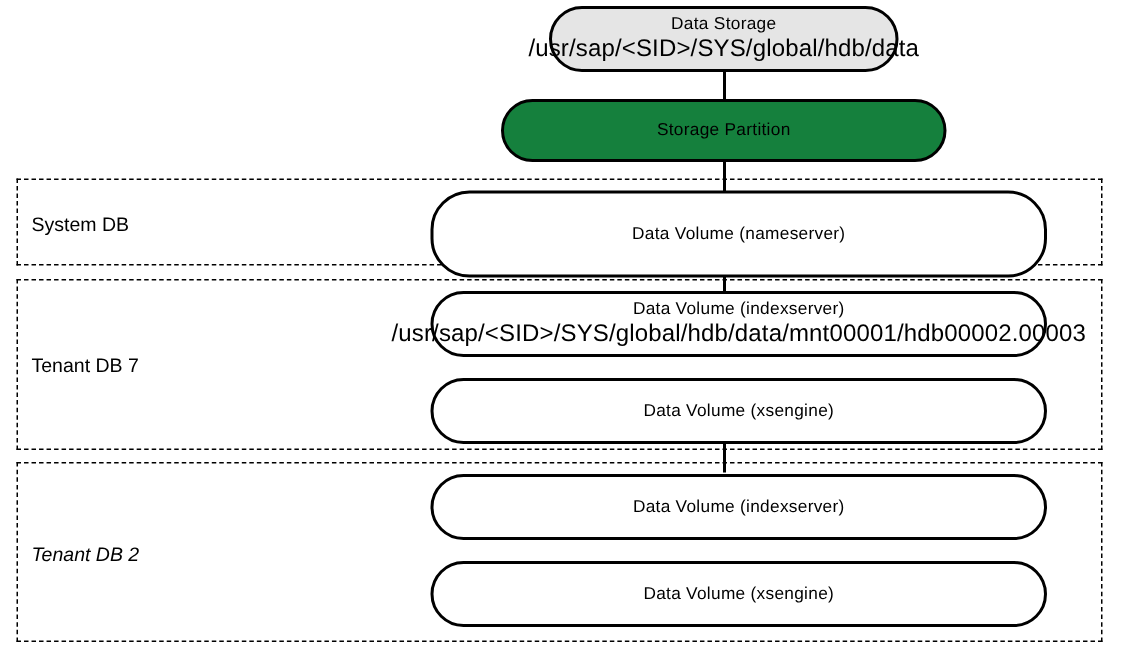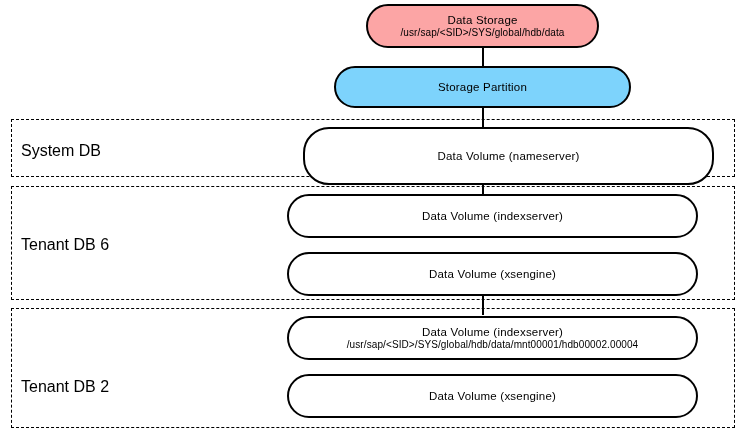--- a/index.html
+++ b/index.html
@@ -38,49 +38,49 @@
     text-align: center;
     line-height: 1.25;
     z-index: 3;
   }
   .node .title {
     font-size: 11.5px;
     letter-spacing: 0.2px;
     white-space: nowrap;
   }
   .node .path {
-    font-size: 10px;
+    font-size: 16px;
     letter-spacing: 0.1px;
     white-space: nowrap;
   }
 
   .node.storage {
-    background: #fca5a5;
+    background: #e5e5e5;
     border-radius: 22px;
   }
   .node.partition {
-    background: #7dd3fc;
+    background: #15803d;
     border-radius: 22px;
   }
   .node.volume {
     background: #ffffff;
     border-radius: 26px;
   }
 
   
   .group {
     position: absolute;
     box-sizing: border-box;
     border: 1.5px dashed #000000;
     background: transparent;
     z-index: 2;
   }
   .group-label {
     position: absolute;
-    font-size: 16px;
+    font-size: 13px;
     white-space: nowrap;
     z-index: 4;
   }
 </style>
 </head>
 <body>
 
 <div id="canvas">
 
   <div class="connector" style="left:482px; top:48px; height:18px;"></div>
@@ -92,36 +92,36 @@
     <div class="title">Data Storage</div>
     <div class="path">/usr/sap/&lt;SID&gt;/SYS/global/hdb/data</div>
   </div>
 
   <div class="node partition" style="left:334px; top:66px; width:297px; height:42px;">
     <div class="title">Storage Partition</div>
   </div>
 
   <div class="group" style="left:11px; top:119px; width:724px; height:58px;"></div>
   <div class="group-label" style="left:21px; top:142px;">System DB</div>
-  <div class="node volume" style="left:303px; top:127px; width:411px; height:58px;">
+  <div class="node volume" style="left:287px; top:127px; width:411px; height:58px;">
     <div class="title">Data Volume (nameserver)</div>
   </div>
 
   <div class="group" style="left:11px; top:186px; width:724px; height:114px;"></div>
-  <div class="group-label" style="left:21px; top:236px;">Tenant  DB 6</div>
+  <div class="group-label" style="left:21px; top:236px;">Tenant  DB 7</div>
   <div class="node volume" style="left:287px; top:194px; width:411px; height:44px;">
     <div class="title">Data Volume (indexserver)</div>
+    <div class="path">/usr/sap/&lt;SID&gt;/SYS/global/hdb/data/mnt00001/hdb00002.00003</div>
   </div>
   <div class="node volume" style="left:287px; top:252px; width:411px; height:44px;">
     <div class="title">Data Volume (xsengine)</div>
   </div>
 
   <div class="group" style="left:11px; top:308px; width:724px; height:120px;"></div>
-  <div class="group-label" style="left:21px; top:378px;">Tenant  DB 2</div>
+  <div class="group-label" style="left:21px; top:362px;font-style:italic;">Tenant  DB 2</div>
   <div class="node volume" style="left:287px; top:316px; width:411px; height:44px;">
     <div class="title">Data Volume (indexserver)</div>
-    <div class="path">/usr/sap/&lt;SID&gt;/SYS/global/hdb/data/mnt00001/hdb00002.00004</div>
   </div>
   <div class="node volume" style="left:287px; top:374px; width:411px; height:44px;">
     <div class="title">Data Volume (xsengine)</div>
   </div>
 
 </div>
 
 </body></html>

